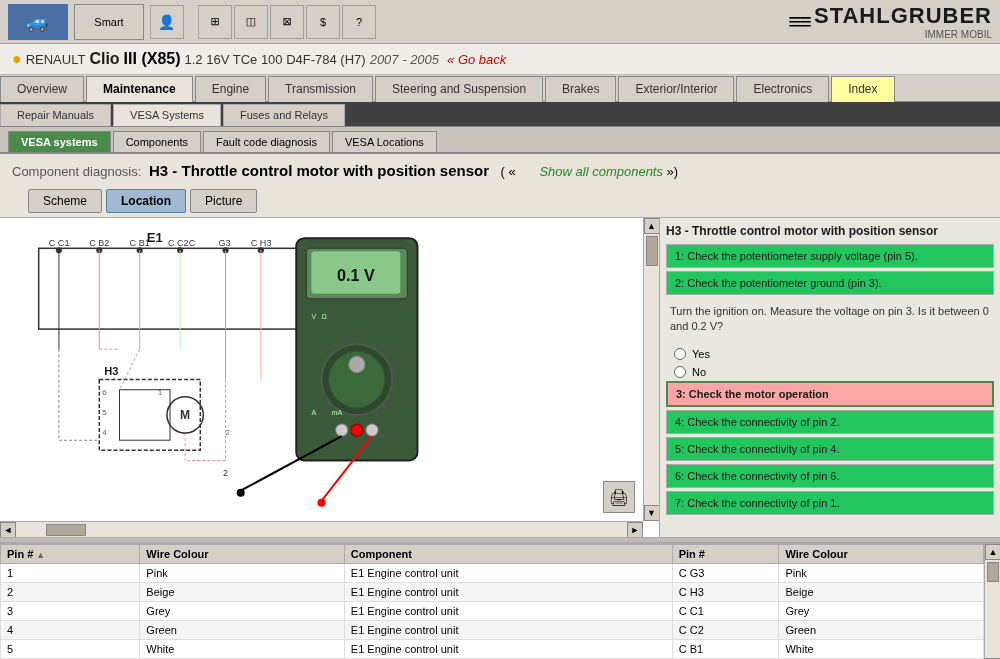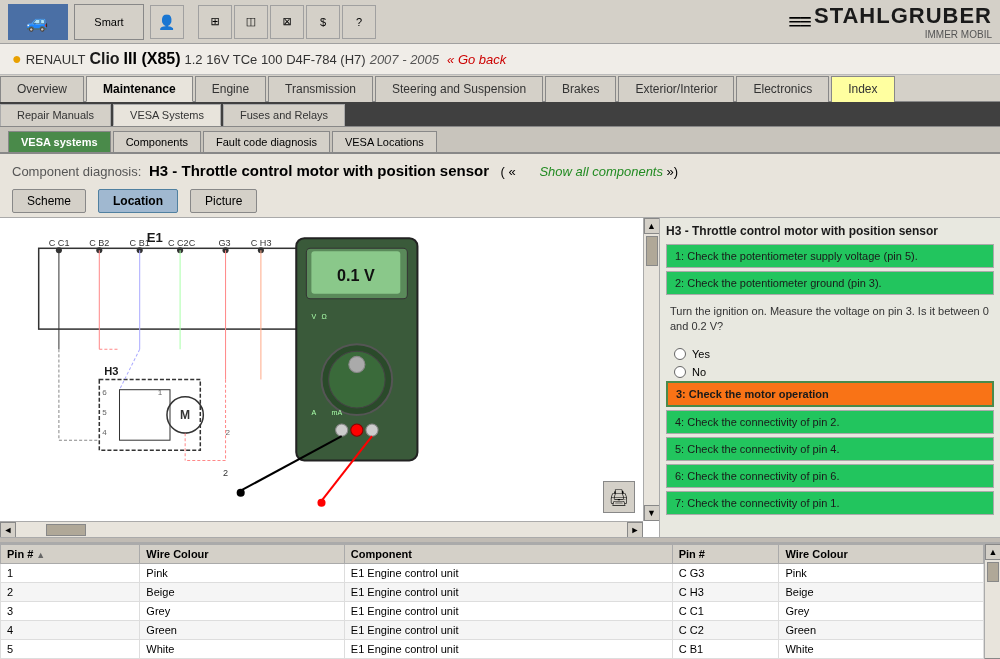--- a/index.html
+++ b/index.html
@@ -40,38 +40,38 @@
     .vesa-tabs { background: #c8c4bc; padding: 4px 8px 0; display: flex; gap: 0; border-bottom: 2px solid #888; }
     .vesa-tab { padding: 4px 12px; border: 1px solid #888; border-bottom: none; cursor: pointer; background: #d4d0c8; font-size: 11px; margin-right: 2px; }
     .vesa-tab.active { background: #4a8a4a; color: white; font-weight: bold; }
 
     
     .component-heading { padding: 8px 12px 6px; background: #e8e4dc; font-size: 13px; }
     .component-heading .label { color: #555; }
     .component-heading .show-all { color: #228b22; font-style: italic; cursor: pointer; }
 
     
-    .view-tabs { padding: 4px 12px; background: #e8e4dc; display: flex; gap: 12px; }
+    .view-tabs { padding: 4px 28px; background: #e8e4dc; display: flex; gap: 4px; }
     .view-tab { padding: 4px 14px; border: 1px solid #888; cursor: pointer; background: #d4d0c8; font-size: 12px; border-radius: 2px; }
     .view-tab.active { background: #a0b8d0; border-color: #5080a0; font-weight: bold; }
 
     
     .main-content { display: flex; background: #e8e4dc; height: 320px; border-top: 1px solid #aaa; }
 
     
     .diagram-panel { flex: 1; position: relative; border-right: 1px solid #aaa; overflow: hidden; background: white; }
     .scroll-btn { width: 16px; height: 16px; background: #d4d0c8; border: 1px solid #888; display: flex; align-items: center; justify-content: center; font-size: 9px; cursor: pointer; }
     .scroll-track { flex: 1; width: 100%; background: #e8e4dc; }
     .scroll-thumb { width: 12px; height: 30px; background: #b0a898; margin: 2px auto; border: 1px solid #888; }
 
     
     .right-panel { width: 340px; background: #e8e8e0; overflow-y: auto; padding: 6px; }
     .right-panel-title { font-weight: bold; font-size: 12px; margin-bottom: 6px; color: #1a1a1a; }
     .step-btn { display: block; width: 100%; text-align: left; padding: 5px 8px; margin-bottom: 3px; border: 1px solid #aaa; cursor: pointer; font-size: 11px; background: #22c55e; color: #1a1a1a; }
-    .step-btn.active { background: #f97316; border: 2px solid #4a8a4a; font-weight: bold; }
+    .step-btn.active { background: #fca5a5; border: 2px solid #4a8a4a; font-weight: bold; }
     .step-content { padding: 6px 4px; font-size: 11px; color: #333; line-height: 1.4; margin-bottom: 4px; }
     .radio-option { display: flex; align-items: center; gap: 6px; padding: 3px 8px; font-size: 11px; cursor: pointer; }
     .radio-circle { width: 12px; height: 12px; border: 1px solid #666; border-radius: 50%; background: white; }
 
     
     .table-area { background: white; border-top: 1px solid #aaa; }
     .table-container { overflow-y: auto; height: 130px; position: relative; }
     .data-table { width: 100%; border-collapse: collapse; font-size: 11px; }
     .data-table th { background: #d4d0c8; border: 1px solid #aaa; padding: 3px 6px; text-align: left; font-weight: bold; cursor: pointer; white-space: nowrap; }
     .data-table td { border: 1px solid #ddd; padding: 3px 6px; white-space: nowrap; }

